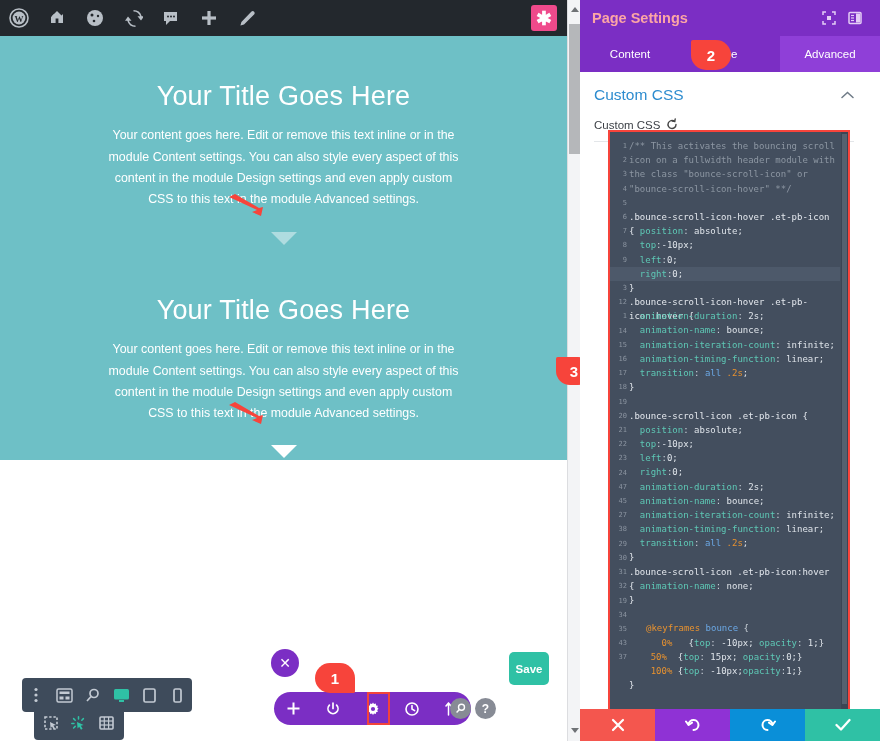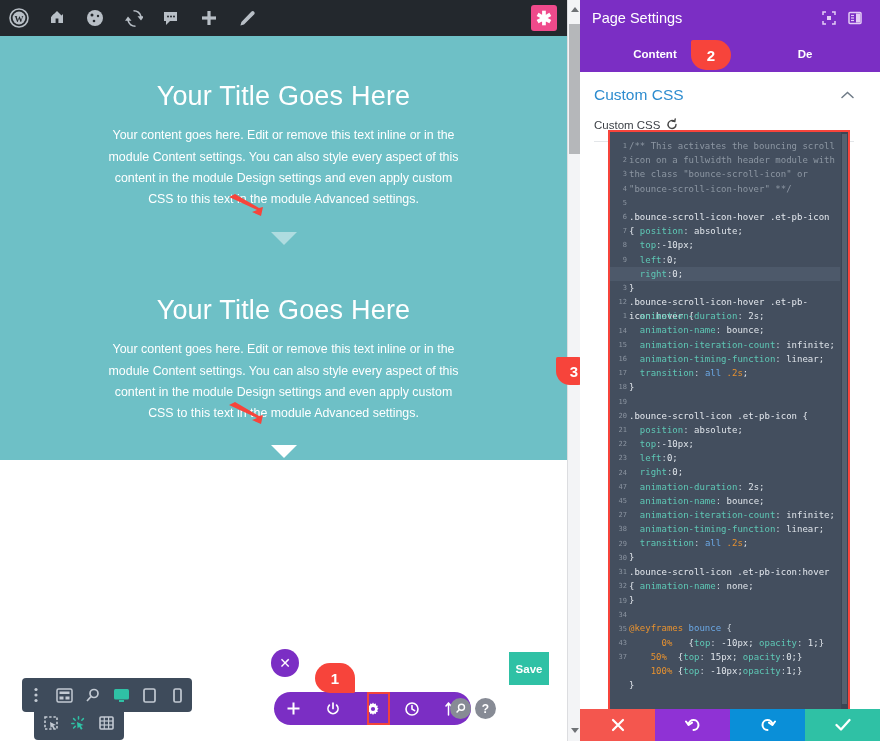--- a/index.html
+++ b/index.html
@@ -91,21 +91,21 @@
   }
   #divi-zoom, #divi-help {
     position: absolute; top: 698px; width: 21px; height: 21px; border-radius: 50%;
     background: #878b95; color: #fff;
     display: flex; align-items: center; justify-content: center; font-size: 11px;
   }
   #divi-zoom { left: 450px; }
   #divi-help { left: 475px; font-weight: 700; font-size: 12px; }
   #save-btn {
     position: absolute; left: 509px; top: 652px; width: 40px; height: 33px;
-    background: #2fc1a5; border-radius: 0; color: #fff;
+    background: #2fc1a5; border-radius: 5px; color: #fff;
     display: flex; align-items: center; justify-content: center;
     font-size: 11.5px; font-weight: 700;
   }
   #gear-highlight {
     position: absolute; left: 367px; top: 692px; width: 23px; height: 33px;
     border: 2px solid #f2433b; background: transparent;
   }
 
   
   .badge {
@@ -129,26 +129,26 @@
   #pv-thumb { position: absolute; left: 1px; top: 24px; width: 11px; height: 130px; background: #b5b7ba; }
   .pv-arrow { position: absolute; left: 3px; width: 0; height: 0; border-left: 4px solid transparent; border-right: 4px solid transparent; }
   #pv-up { top: 7px; border-bottom: 5px solid #6f7276; }
   #pv-dn { top: 728px; border-top: 5px solid #6f7276; }
 
   
   #panel { position: absolute; left: 580px; top: 0; width: 300px; height: 741px; background: #fff; }
   #panel-head {
     height: 36px; background: #7b2ec4; display: flex; align-items: center; padding: 0 12px;
   }
-  #panel-title { color: #ffffff; font-size: 14.5px; font-weight: 400; flex: 1; }
+  #panel-title { color: #fca5a5; font-size: 14.5px; font-weight: 700; flex: 1; }
   .ph-ic { width: 26px; height: 26px; display: flex; align-items: center; justify-content: center; color: #e4cdf5; }
   #panel-tabs { height: 36px; background: #7b2ec4; display: flex; align-items: stretch; }
   .p-tab {
     flex: 1; display: flex; align-items: center; justify-content: center;
-    color: #fff; font-size: 11.5px; font-weight: 700;
+    color: #fff; font-size: 11.5px; font-weight: 400;
   }
   .p-tab.active { background: #8f3fd8; }
 
   #panel-body { position: absolute; left: 0; top: 72px; width: 288px; height: 641px; background: #fff; overflow: hidden; }
   #cc-head { display: flex; align-items: center; padding: 14px 14px 6px 14px; }
   #cc-title { color: #2d8ccf; font-size: 15.5px; flex: 1; font-weight: 400; }
   #cc-chevron { color: #6f7b87; font-size: 12px; }
   #cc-label-row { display: flex; align-items: center; gap: 6px; padding: 6px 14px 7px 14px; }
   #cc-label { font-size: 11.5px; color: #3b3f45; font-weight: 400; }
   #cc-reset { color: #444; }
@@ -171,21 +171,21 @@
     color: #dfe4ea; font-size: 9px; line-height: 14.2px; padding-top: 7px;
     white-space: pre-wrap; word-break: normal;
   }
   #code .ln { display: block; height: 14.2px; }
   #code .hl { background: #4d596a; margin-left: -19px; padding-left: 19px; }
   .c-com { color: #8d97a3; }
   .c-sel { color: #e4e8ee; }
   .c-prop { color: #5ec9b6; }
   .c-val { color: #6ba8e5; }
   .c-num { color: #e8922f; }
-  .c-at  { color: #e8922f; }
+  .c-at  { color: #e8922f; margin-left: 17px; }
   .c-pct { color: #e8922f; }
   .c-punc{ color: #c9d0d8; }
   #ed-scroll { position: absolute; right: 0; top: 0; width: 7px; height: 100%; background: #3b4554; }
   #ed-thumb { position: absolute; right: 1px; top: 2px; width: 5px; height: 570px; background: #55616f; }
 
   
   #panel-foot { position: absolute; left: 580px; top: 709px; width: 300px; height: 32px; display: flex; }
   .pf-btn { flex: 1; display: flex; align-items: center; justify-content: center; color: #fff; font-size: 14px; }
   #pf-cancel { background: #f4564e; }
   #pf-undo   { background: #8f32d5; }
@@ -417,20 +417,21 @@
             <line x1="3" y1="4.5" x2="6" y2="4.5" stroke="currentColor" stroke-width="1.2"></line>
             <line x1="3" y1="7" x2="6" y2="7" stroke="currentColor" stroke-width="1.2"></line>
             <line x1="3" y1="9.5" x2="6" y2="9.5" stroke="currentColor" stroke-width="1.2"></line>
           </svg>
       </div>
     </div>
 
     <div id="panel-tabs">
       <div class="p-tab">Content</div>
       <div class="p-tab">De</div>
+      <div class="p-tab active">Advanced</div>
     </div>
 
     <div id="panel-body">
       <div id="cc-head">
         <div id="cc-title">Custom CSS</div>
         <div id="cc-chevron">
           <svg width="13" height="8" viewBox="0 0 13 8">
               <path d="M1 6.5 L6.5 1.5 L12 6.5" stroke="currentColor" stroke-width="1.5" fill="none" stroke-linecap="round"></path>
             </svg>
         </div>

